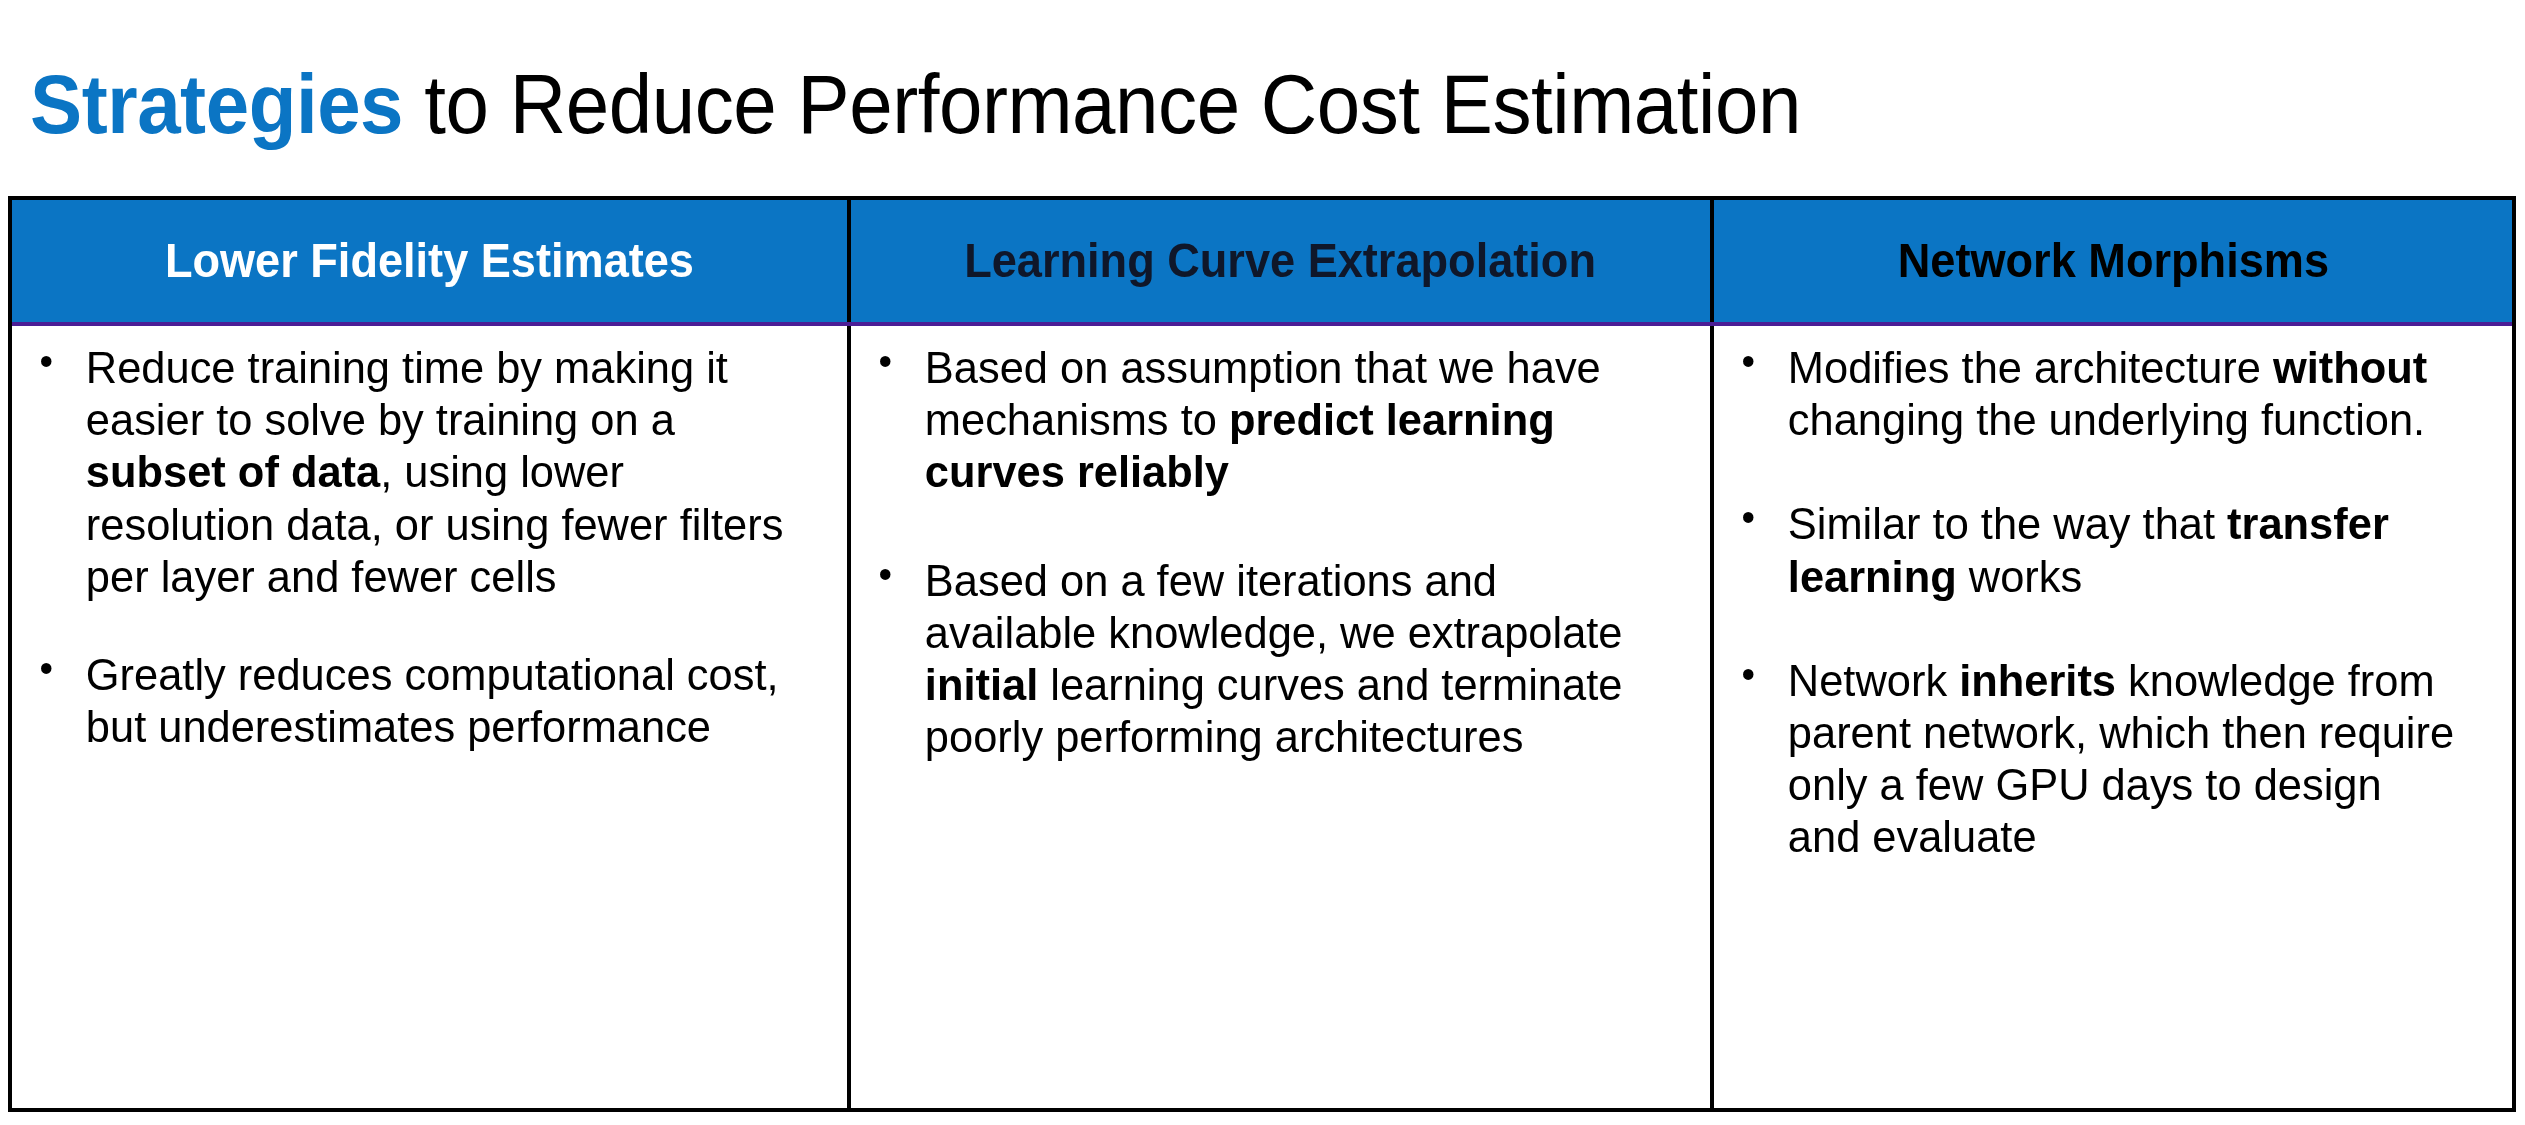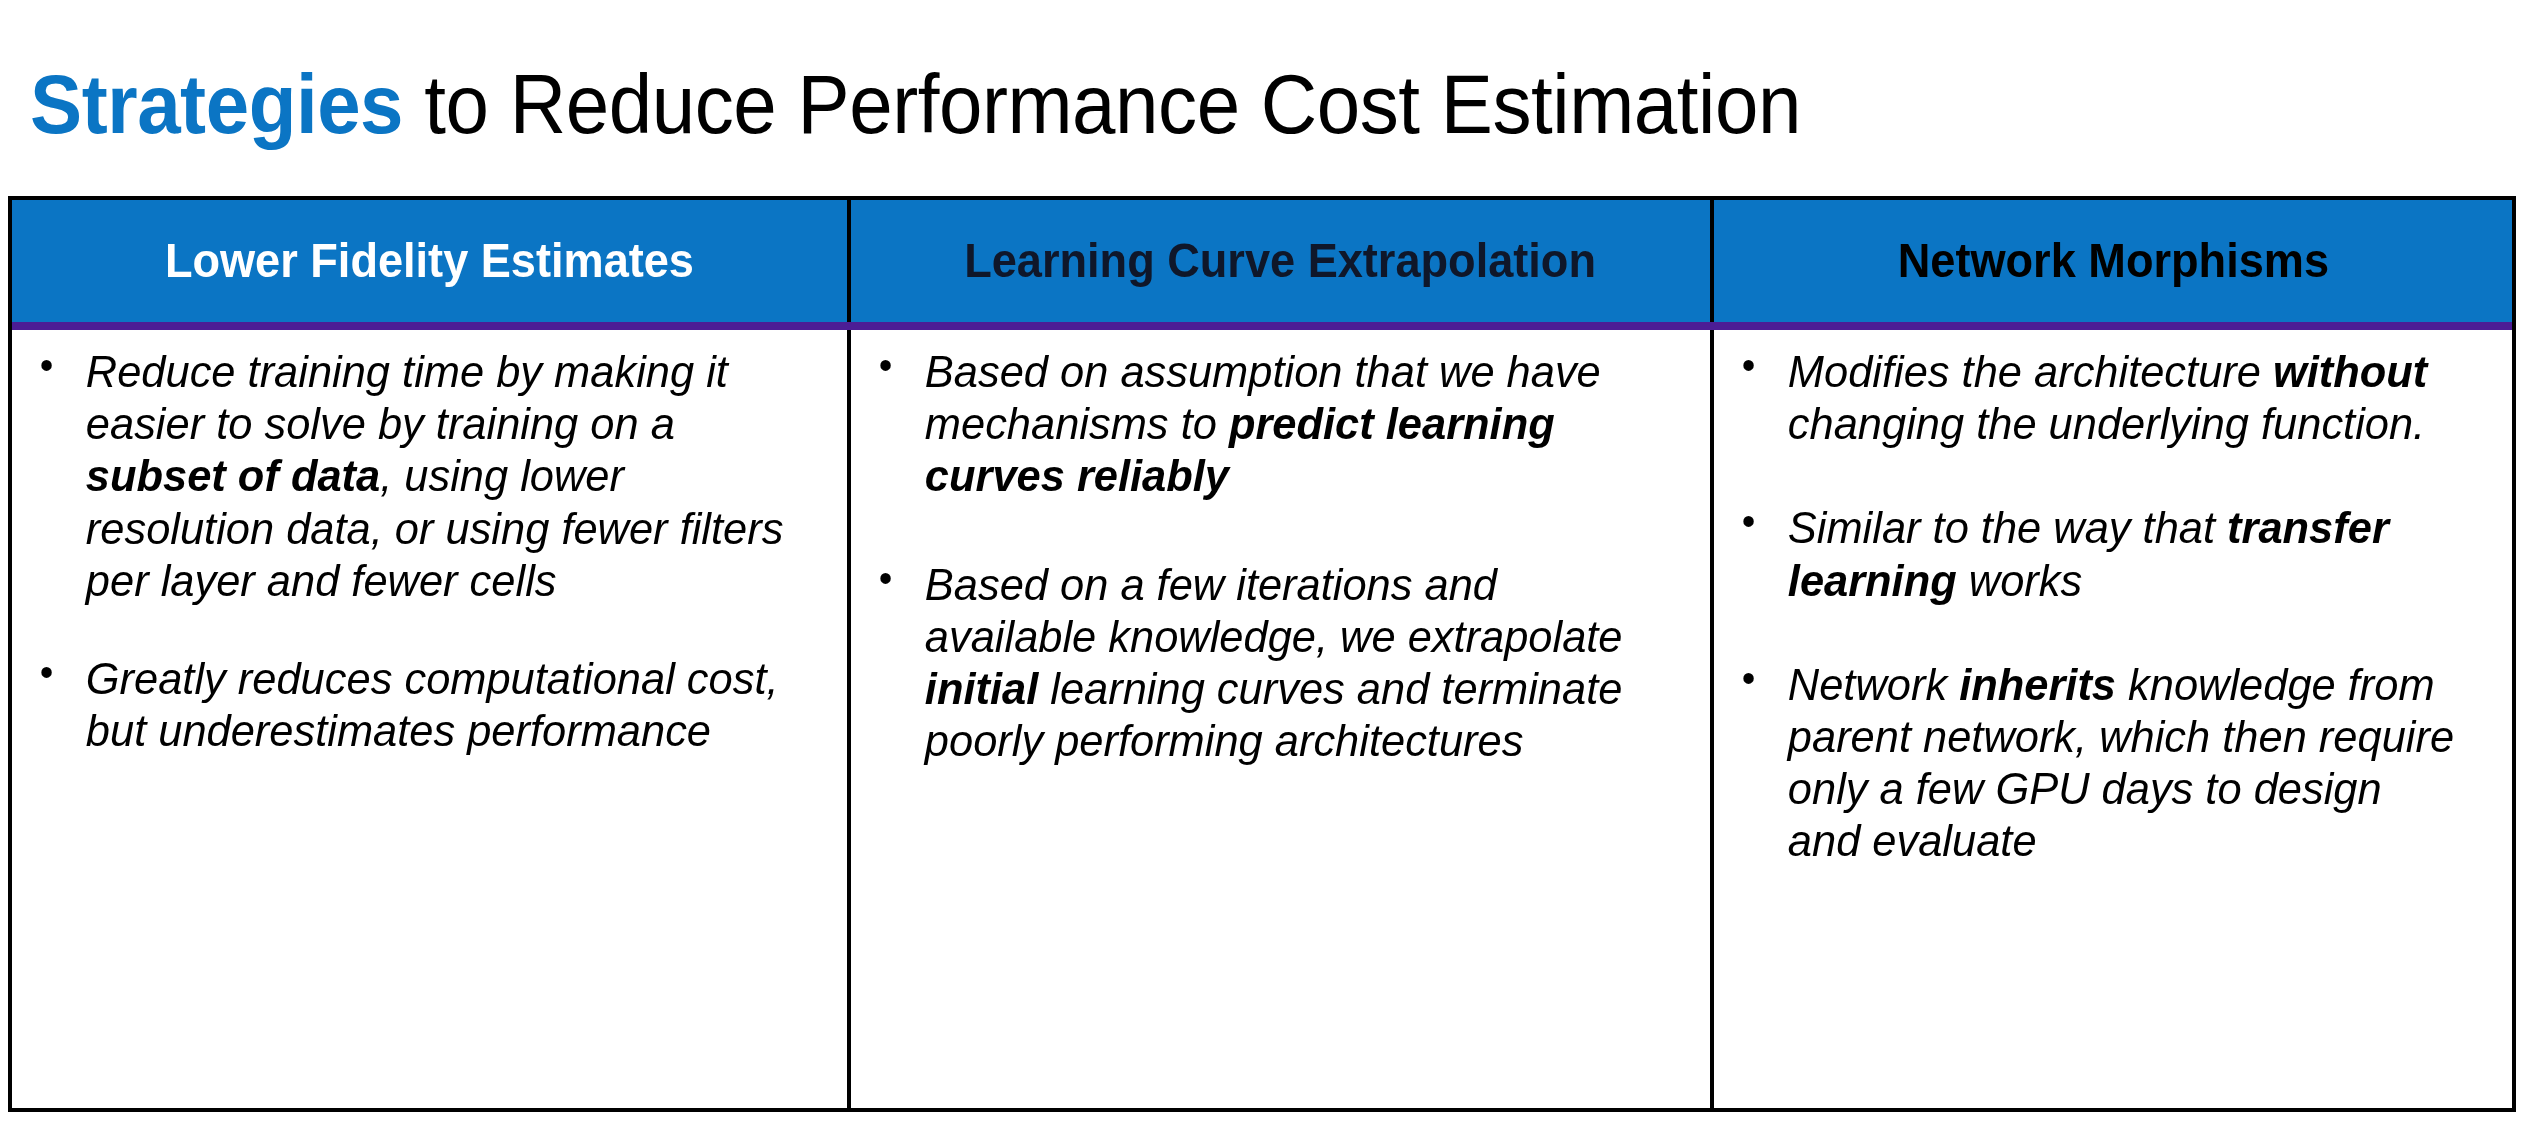--- a/index.html
+++ b/index.html
@@ -77,40 +77,39 @@
   }
   table.matrix th:first-child,
   table.matrix td:first-child { border-left: 0; }
   table.matrix th:last-child,
   table.matrix td:last-child { border-right: 0; }
 
   table.matrix thead th {
     background: #0B75C4;
     color: #ffffff;
     height: 122px;
-    border-bottom: 8px solid #4c1d95;
+    border-bottom: 4px solid #4c1d95;
     text-align: center;
     vertical-align: middle;
   }
   .col-header {
     font-size: 48px;
     font-weight: 700;
     line-height: 1.05;
     white-space: nowrap;
     display: inline-block;
     transform: scaleX(0.94);
   }
 
   table.matrix tbody td {
     background: #ffffff;
   }
 
   .cell-body {
     padding: 16px 22px 10px 14px;
-    font-style: italic;
   }
 
   ul.bullets {
     list-style: none;
     margin: 0;
     padding: 0;
   }
   ul.bullets > li {
     position: relative;
     padding-left: 62px;

